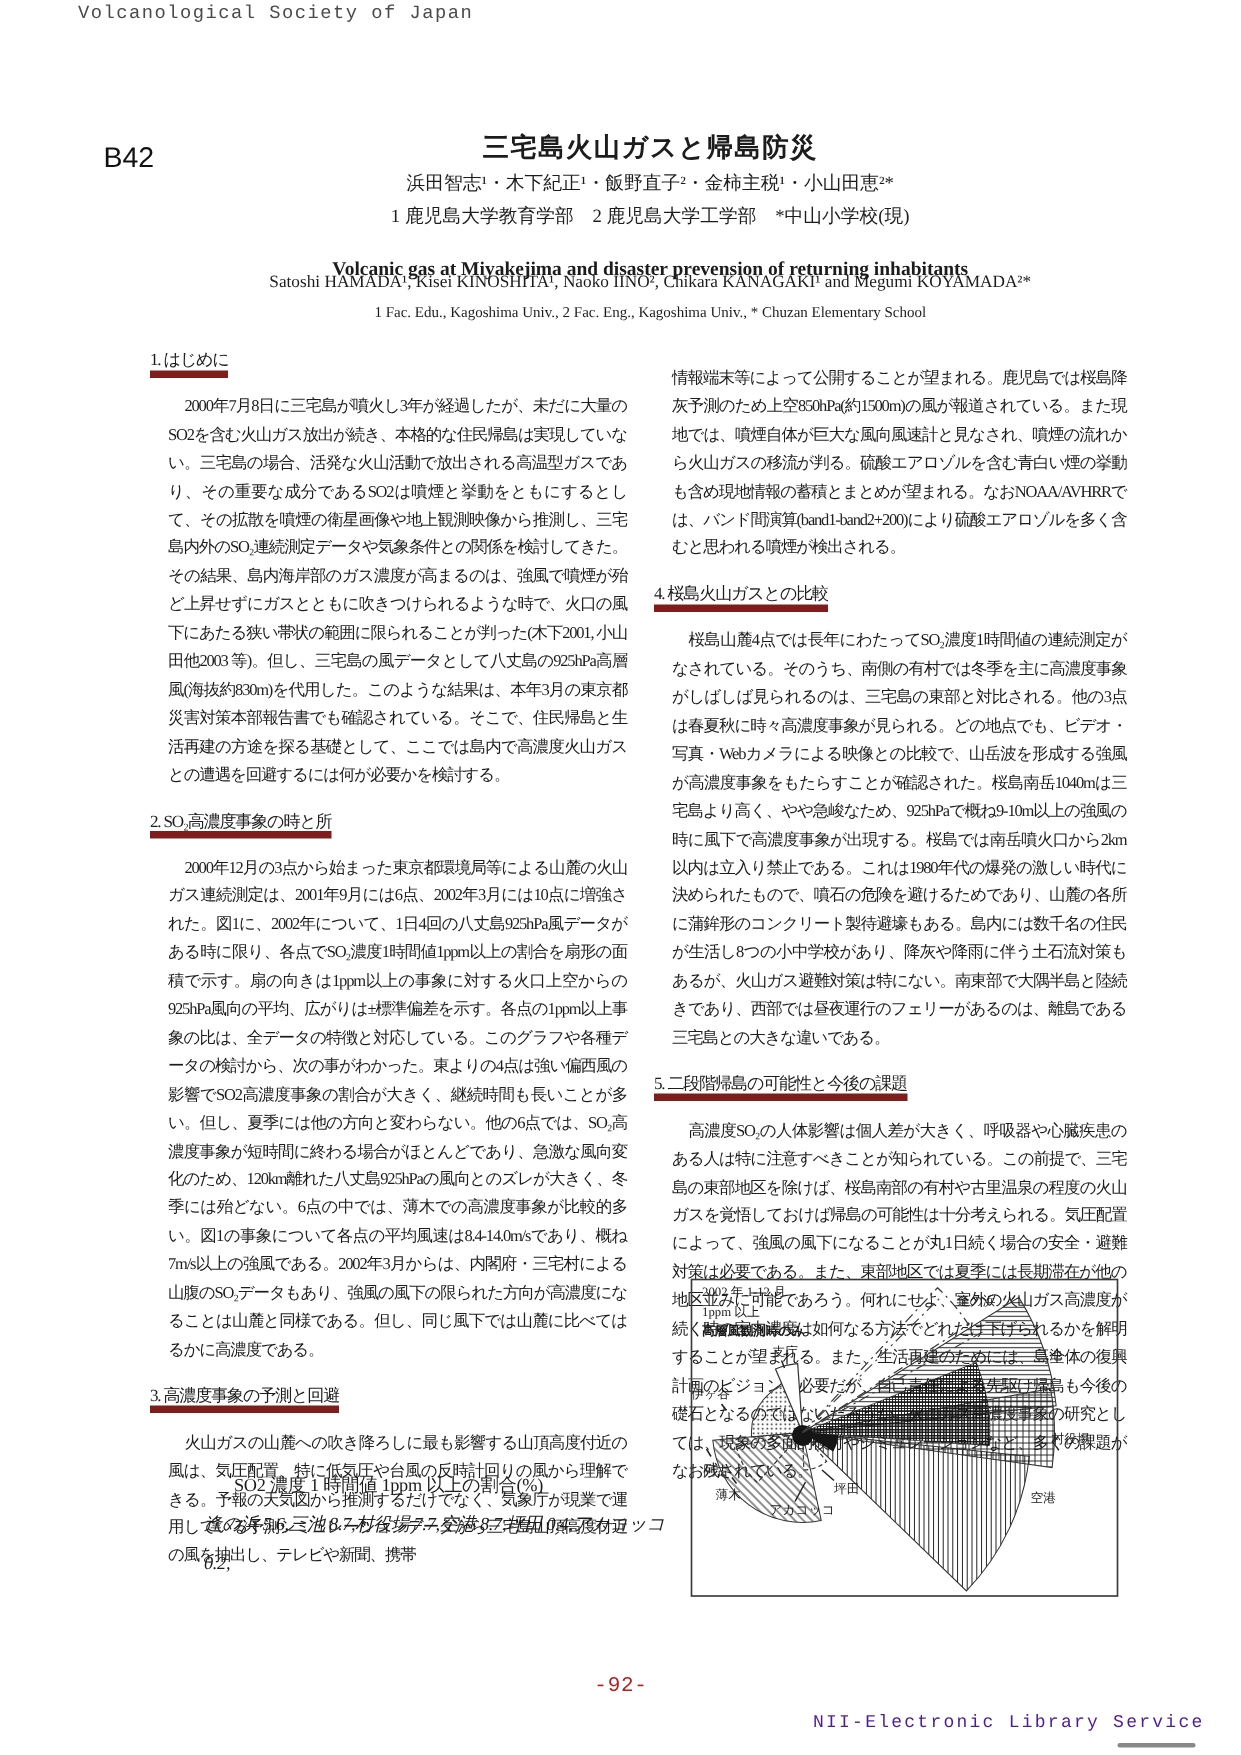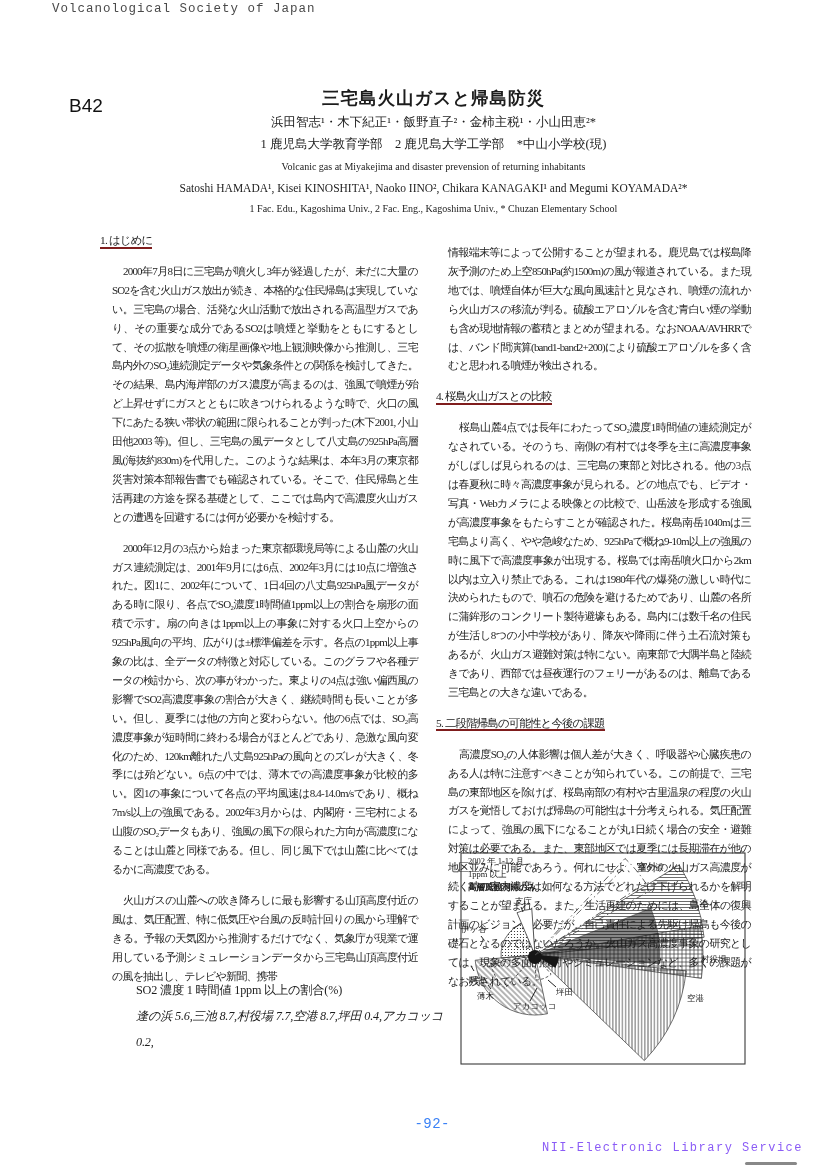--- a/index.html
+++ b/index.html
@@ -16,44 +16,44 @@
   }
   #paper-id{
     position:absolute;left:69px;top:95px;font-size:19px;color:#111;
     font-family:"Liberation Sans","DejaVu Sans",sans-serif;
     text-align:center;
   }
   #head-block{position:absolute;left:40px;top:0;width:787px;text-align:center;}
   #title-ja{position:absolute;left:0;top:86px;width:100%;font-size:17.5px;font-weight:bold;letter-spacing:1px;}
   #authors-ja{position:absolute;left:0;top:114px;width:100%;font-size:12.5px;}
   #affil-ja{position:absolute;left:0;top:136px;width:100%;font-size:12.5px;}
-  #title-en{position:absolute;left:0;top:161px;width:100%;font-size:10px;}
+  #title-en{position:absolute;left:0;top:171px;width:100%;font-size:13px;font-weight:bold;}
   #authors-en{position:absolute;left:0;top:182px;width:100%;font-size:11.5px;}
   #affil-en{position:absolute;left:0;top:203px;width:100%;font-size:10px;}
   .col{position:absolute;top:231px;font-size:11px;line-height:18.9px;letter-spacing:-0.8px;text-align:justify;}
   #col-left{left:100px;width:330px;}
   #col-right{left:436px;width:327px;}
   .body-para{margin:12px;text-indent:1em;}
   .body-para.no-indent{text-indent:0;}
   .sec-heading{font-size:11.4px;}
-  .sec-heading .hl{border-bottom:2px solid #7f1d1d;padding-bottom:0.5px;}
+  .sec-heading .hl{border-bottom:5px solid #7f1d1d;padding-bottom:0.5px;}
   #fig-caption{
     position:absolute;left:118px;top:978px;width:330px;
     font-size:12.2px;line-height:25.8px;letter-spacing:-0.2px;
   }
-  #fig-caption .cap2{margin-left:18px;}
+  #fig-caption .cap2{margin-left:38px;}
   #fig-caption .cap3{margin-left:18px;font-style:italic;}
   #fig-caption .cap4{margin-left:18px;}
   #rose-svg{position:absolute;left:455px;top:845px;}
   #page-number{
-    position:absolute;left:378px;top:1116px;width:72px;text-align:right;
-    font-size:14px;letter-spacing:0.5px;color:#3b82f6;
+    position:absolute;left:378px;top:1116px;width:72px;text-align:center;
+    font-size:14px;letter-spacing:0.5px;color:#b91c1c;
   }
   #nii-footer{
-    position:absolute;right:24px;top:1141px;font-size:12px;color:#8b5cf6;
+    position:absolute;right:24px;top:1141px;font-size:12px;color:#4c1d95;
     letter-spacing:1.5px;
   }
   #corner-mark{
     position:absolute;left:745px;top:1162px;width:52px;height:3px;
     background:#888;border-radius:2px;
   }
 </style>
 </head>
 <body>
 
@@ -66,21 +66,23 @@
   <div id="authors-ja">浜田智志¹・木下紀正¹・飯野直子²・金柿主税¹・小山田恵²*</div>
   <div id="affil-ja">1 鹿児島大学教育学部　2 鹿児島大学工学部　*中山小学校(現)</div>
   <div id="title-en">Volcanic gas at Miyakejima and disaster prevension of returning inhabitants</div>
   <div id="authors-en">Satoshi HAMADA¹, Kisei KINOSHITA¹, Naoko IINO², Chikara KANAGAKI¹ and Megumi KOYAMADA²*</div>
   <div id="affil-en">1 Fac. Edu., Kagoshima Univ., 2 Fac. Eng., Kagoshima Univ., * Chuzan Elementary School</div>
 </div>
 
 <div id="col-left" class="col">
     <div class="sec-heading"><span class="hl">1. はじめに</span></div>
     <p class="body-para">2000年7月8日に三宅島が噴火し3年が経過したが、未だに大量のSO2を含む火山ガス放出が続き、本格的な住民帰島は実現していない。三宅島の場合、活発な火山活動で放出される高温型ガスであり、その重要な成分であるSO2は噴煙と挙動をともにするとして、その拡散を噴煙の衛星画像や地上観測映像から推測し、三宅島内外のSO₂連続測定データや気象条件との関係を検討してきた。その結果、島内海岸部のガス濃度が高まるのは、強風で噴煙が殆ど上昇せずにガスとともに吹きつけられるような時で、火口の風下にあたる狭い帯状の範囲に限られることが判った(木下2001, 小山田他2003 等)。但し、三宅島の風データとして八丈島の925hPa高層風(海抜約830m)を代用した。このような結果は、本年3月の東京都災害対策本部報告書でも確認されている。そこで、住民帰島と生活再建の方途を探る基礎として、ここでは島内で高濃度火山ガスとの遭遇を回避するには何が必要かを検討する。</p>
+    <div class="sec-heading"><span class="hl">2. SO₂高濃度事象の時と所</span></div>
     <p class="body-para">2000年12月の3点から始まった東京都環境局等による山麓の火山ガス連続測定は、2001年9月には6点、2002年3月には10点に増強された。図1に、2002年について、1日4回の八丈島925hPa風データがある時に限り、各点でSO₂濃度1時間値1ppm以上の割合を扇形の面積で示す。扇の向きは1ppm以上の事象に対する火口上空からの925hPa風向の平均、広がりは±標準偏差を示す。各点の1ppm以上事象の比は、全データの特徴と対応している。このグラフや各種データの検討から、次の事がわかった。東よりの4点は強い偏西風の影響でSO2高濃度事象の割合が大きく、継続時間も長いことが多い。但し、夏季には他の方向と変わらない。他の6点では、SO₂高濃度事象が短時間に終わる場合がほとんどであり、急激な風向変化のため、120km離れた八丈島925hPaの風向とのズレが大きく、冬季には殆どない。6点の中では、薄木での高濃度事象が比較的多い。図1の事象について各点の平均風速は8.4-14.0m/sであり、概ね7m/s以上の強風である。2002年3月からは、内閣府・三宅村による山腹のSO₂データもあり、強風の風下の限られた方向が高濃度になることは山麓と同様である。但し、同じ風下では山麓に比べてはるかに高濃度である。</p>
+    <div class="sec-heading"><span class="hl">3. 高濃度事象の予測と回避</span></div>
     <p class="body-para">火山ガスの山麓への吹き降ろしに最も影響する山頂高度付近の風は、気圧配置、特に低気圧や台風の反時計回りの風から理解できる。予報の天気図から推測するだけでなく、気象庁が現業で運用している予測シミュレーションデータから三宅島山頂高度付近の風を抽出し、テレビや新聞、携帯</p>
   </div>
 <div id="col-right" class="col">
     <p class="body-para no-indent">情報端末等によって公開することが望まれる。鹿児島では桜島降灰予測のため上空850hPa(約1500m)の風が報道されている。また現地では、噴煙自体が巨大な風向風速計と見なされ、噴煙の流れから火山ガスの移流が判る。硫酸エアロゾルを含む青白い煙の挙動も含め現地情報の蓄積とまとめが望まれる。なおNOAA/AVHRRでは、バンド間演算(band1-band2+200)により硫酸エアロゾルを多く含むと思われる噴煙が検出される。</p>
     <div class="sec-heading"><span class="hl">4. 桜島火山ガスとの比較</span></div>
     <p class="body-para">桜島山麓4点では長年にわたってSO₂濃度1時間値の連続測定がなされている。そのうち、南側の有村では冬季を主に高濃度事象がしばしば見られるのは、三宅島の東部と対比される。他の3点は春夏秋に時々高濃度事象が見られる。どの地点でも、ビデオ・写真・Webカメラによる映像との比較で、山岳波を形成する強風が高濃度事象をもたらすことが確認された。桜島南岳1040mは三宅島より高く、やや急峻なため、925hPaで概ね9-10m以上の強風の時に風下で高濃度事象が出現する。桜島では南岳噴火口から2km以内は立入り禁止である。これは1980年代の爆発の激しい時代に決められたもので、噴石の危険を避けるためであり、山麓の各所に蒲鉾形のコンクリート製待避壕もある。島内には数千名の住民が生活し8つの小中学校があり、降灰や降雨に伴う土石流対策もあるが、火山ガス避難対策は特にない。南東部で大隅半島と陸続きであり、西部では昼夜運行のフェリーがあるのは、離島である三宅島との大きな違いである。</p>
     <div class="sec-heading"><span class="hl">5. 二段階帰島の可能性と今後の課題</span></div>
     <p class="body-para">高濃度SO₂の人体影響は個人差が大きく、呼吸器や心臓疾患のある人は特に注意すべきことが知られている。この前提で、三宅島の東部地区を除けば、桜島南部の有村や古里温泉の程度の火山ガスを覚悟しておけば帰島の可能性は十分考えられる。気圧配置によって、強風の風下になることが丸1日続く場合の安全・避難対策は必要である。また、東部地区では夏季には長期滞在が他の地区並みに可能であろう。何れにせよ、室外の火山ガス高濃度が続く時の室内濃度は如何なる方法でどれだけ下げられるかを解明することが望まれる。また、生活再建のためには、島全体の復興計画のビジョンが必要だが、自己責任による先駆け帰島も今後の礎石となるのではないだろうか。火山ガス高濃度事象の研究としては、現象の多面的検討やシミュレーションなど、多くの課題がなお残されている。</p>
   </div>
 

